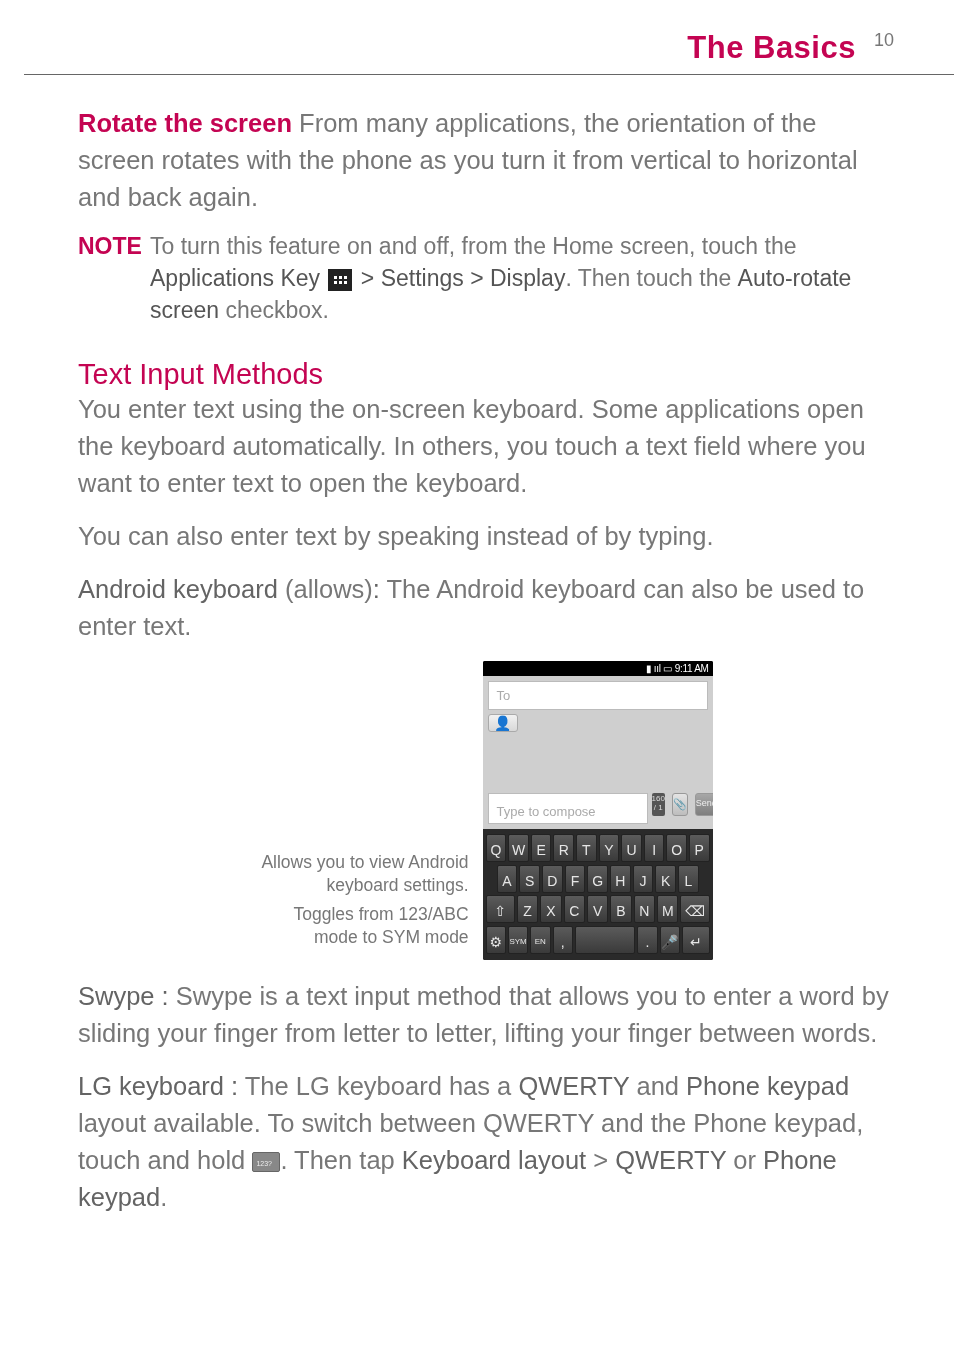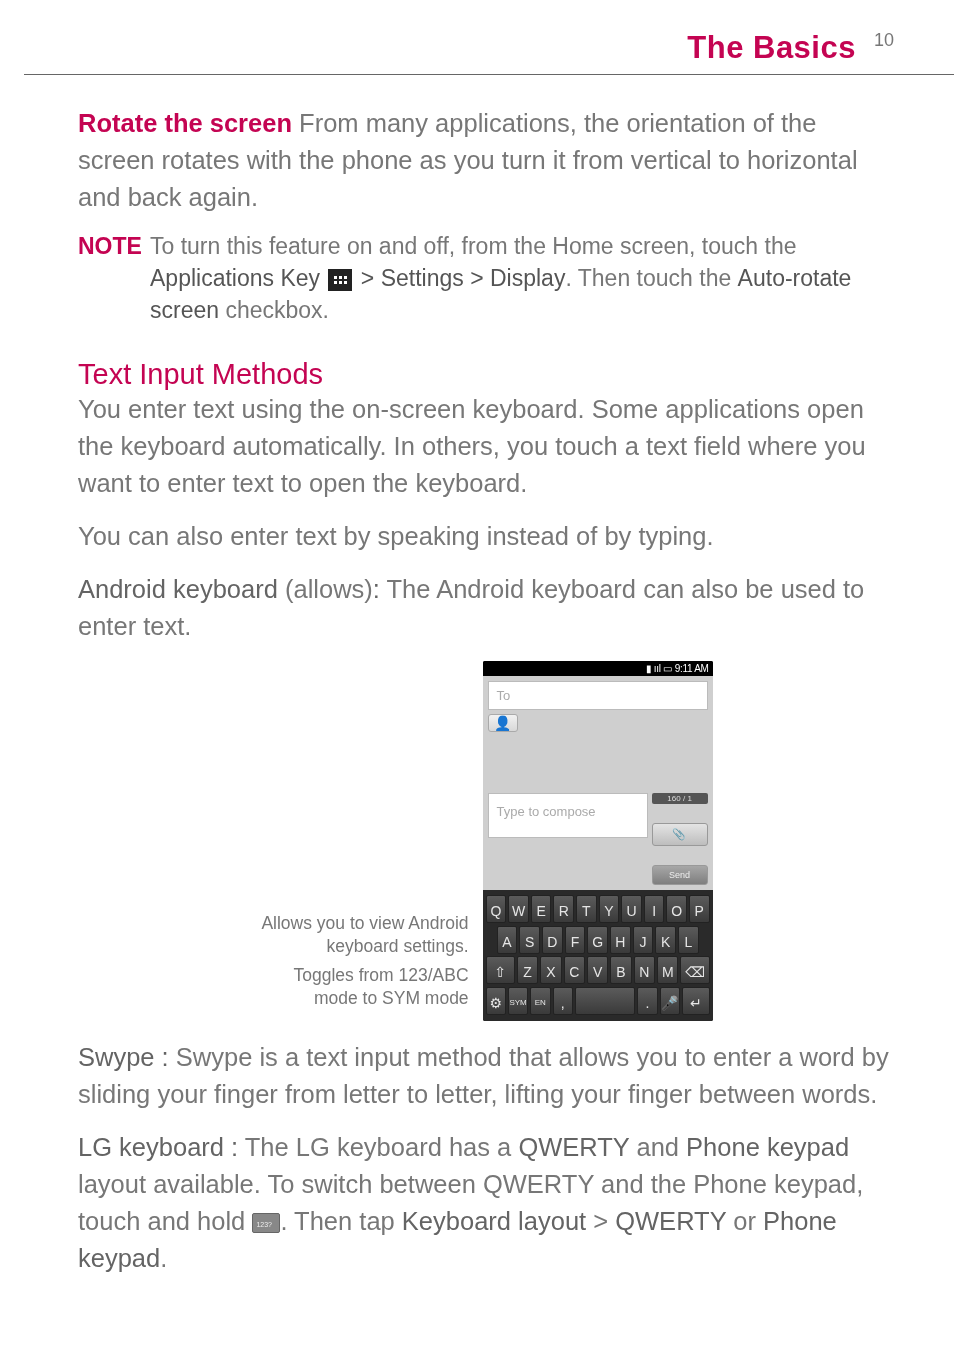--- a/index.html
+++ b/index.html
@@ -150,25 +150,25 @@
     display: flex;
     gap: 4px;
     padding: 0 5px 5px 5px;
     background: #cfcfcf;
     align-items: flex-start;
   }
   .compose-input {
     flex: 1;
     background: #fff;
     border: 1px solid #bbb;
-    padding: 10px 8px 18px 8px;
+    padding: 10px 8px 4px 8px;
     color: #aaa;
     font-size: 13px;
   }
-  .send-col { width: 56px; display: flex; flex-direction: column; gap: 19px; }
+  .send-col { width: 56px; display: flex; gap: 7px; }
   .counter {
     background: #555; color: #ddd;
     font-size: 8px; text-align: center;
     padding: 1px 0;
     border-radius: 2px;
   }
   .attach-btn, .send-btn {
     background: linear-gradient(#e4e4e4, #bdbdbd);
     border: 1px solid #999;
     border-radius: 3px;

